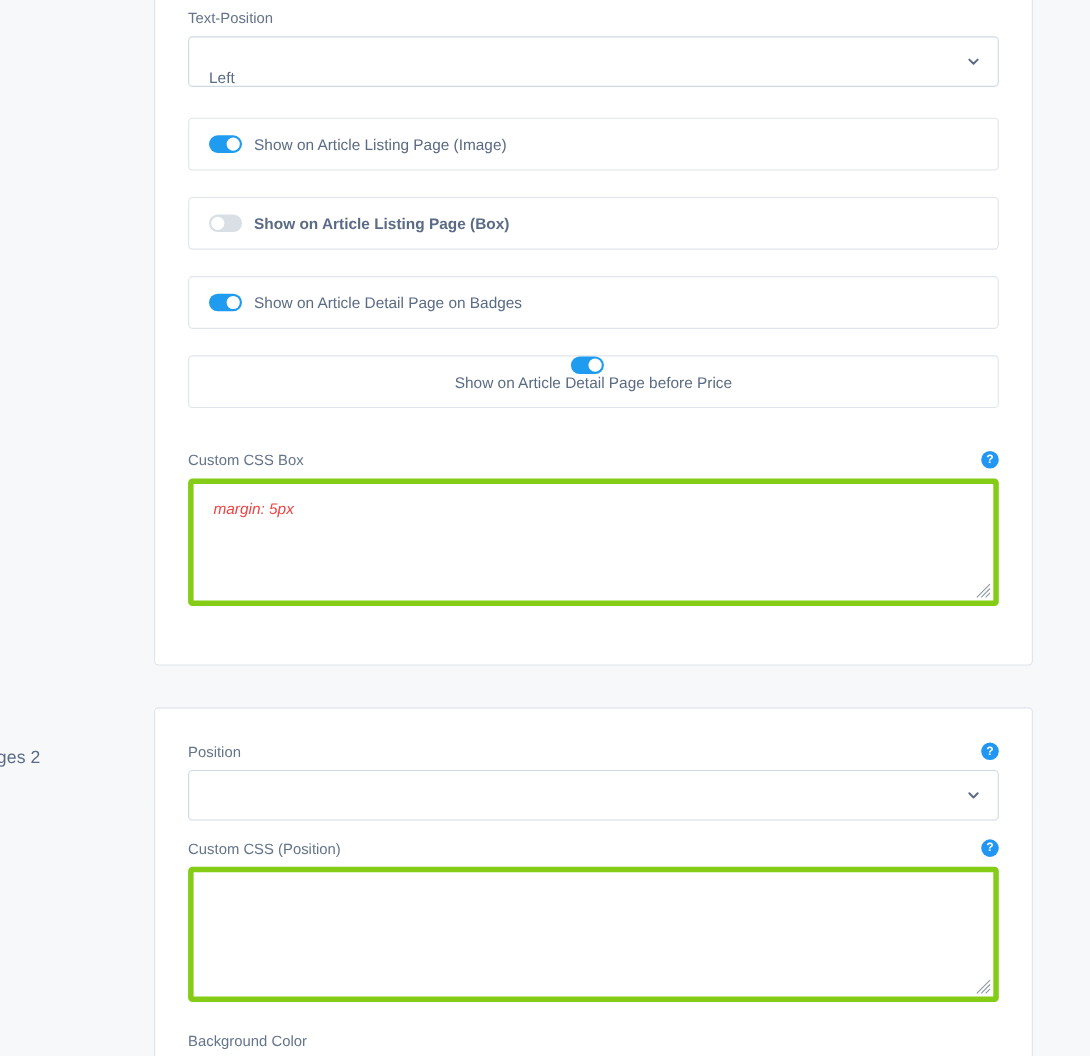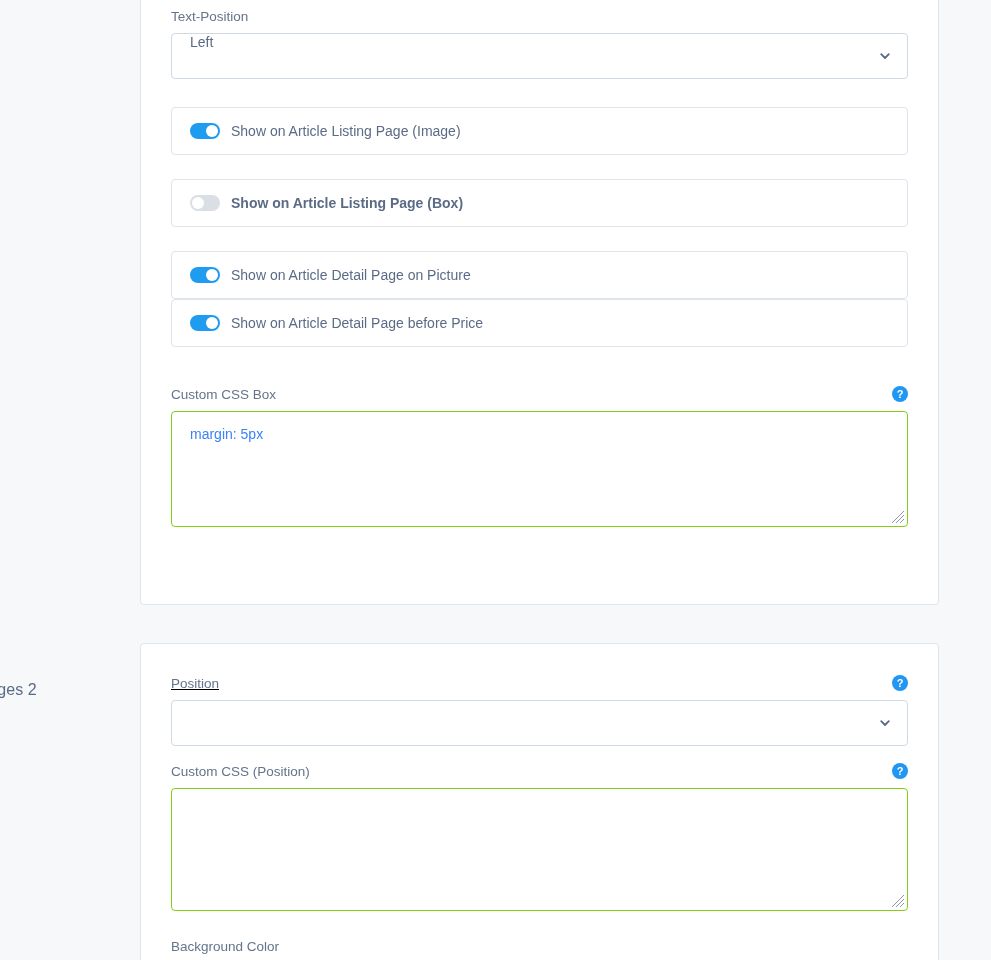--- a/index.html
+++ b/index.html
@@ -76,47 +76,48 @@
     font-family: "Liberation Sans", sans-serif;
   }
 
   .select-box {
     position: relative;
     height: 46px;
     border: 1px solid #ced9e3;
     border-radius: 4px;
     background: #ffffff;
     display: flex;
-    align-items: flex-start;
+    align-items: flex-end;
     padding: 0 40px 0 18px;
     font-size: 14px;
     color: #5b6b86;
     cursor: pointer;
   }
 
   .chev {
     position: absolute;
     right: 16px;
     top: 50%;
     transform: translateY(-50%);
     width: 12px;
     height: 12px;
     pointer-events: none;
   }
   .chev svg { display: block; }
 
   .textarea-box {
     position: relative;
-    border: 1px solid #84cc16;
+    border: 5px solid #84cc16;
     border-radius: 4px;
     background: #ffffff;
     font-size: 14px;
-    color: #3b82f6;
+    color: #ef4444;
     padding: 14px 18px;
     overflow: hidden;
+    font-style: italic;
   }
   .textarea-box .resize-grip {
     position: absolute;
     right: 2px;
     bottom: 2px;
     width: 14px;
     height: 14px;
     pointer-events: none;
   }
 
@@ -193,24 +194,24 @@
         <span class="switch">
           <span class="knob"></span>
         </span>
         <span class="toggle-label">Show on Article Listing Page (Box)</span>
       </div>
 
       <div class="toggle-row" style="margin-top:24px;">
         <span class="switch on">
           <span class="knob"></span>
         </span>
-        <span class="toggle-label">Show on Article Detail Page on Picture</span>
-      </div>
-
-      <div class="toggle-row" style="">
+        <span class="toggle-label">Show on Article Detail Page on Badges</span>
+      </div>
+
+      <div class="toggle-row" style="margin-top:24px;flex-direction:column;">
         <span class="switch on">
           <span class="knob"></span>
         </span>
         <span class="toggle-label">Show on Article Detail Page before Price</span>
       </div>
 
       <div class="field" style="margin-top:40px;">
         <span class="field-label">Custom CSS Box</span>
         <span class="help-icon" style="top:-1px;">?</span>
         <div class="textarea-box" style="height:116px;">
@@ -225,21 +226,21 @@
 
     </div>
   </div>
 
   <div class="section" style="top:643px; height:400px;">
 
     <div class="section-label">Product Badges 2</div>
 
     <div class="panel" style="top:0; height:400px;">
 
-      <div class="field" style="padding-top:32px;text-decoration:underline;">
+      <div class="field" style="padding-top:32px;">
         <span class="field-label">Position</span>
         <span class="help-icon" style="top:31px;">?</span>
         <div class="select-box">
           <span></span>
           <span class="chev">
             <svg width="12" height="12" viewBox="0 0 12 12">
               <path d="M2.2 4.2 L6 8 L9.8 4.2" fill="none" stroke="#5b6b86" stroke-width="1.8" stroke-linecap="round" stroke-linejoin="round"></path>
             </svg>
           </span>
         </div>

